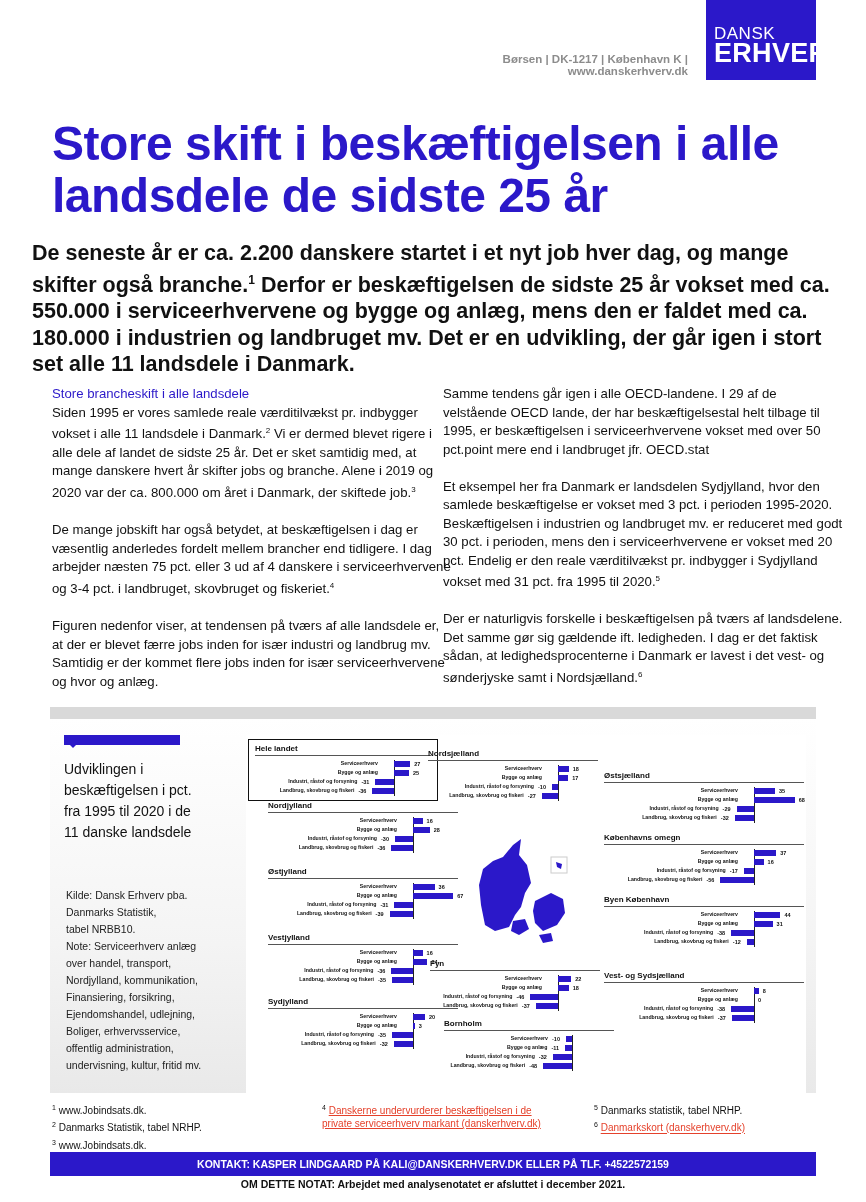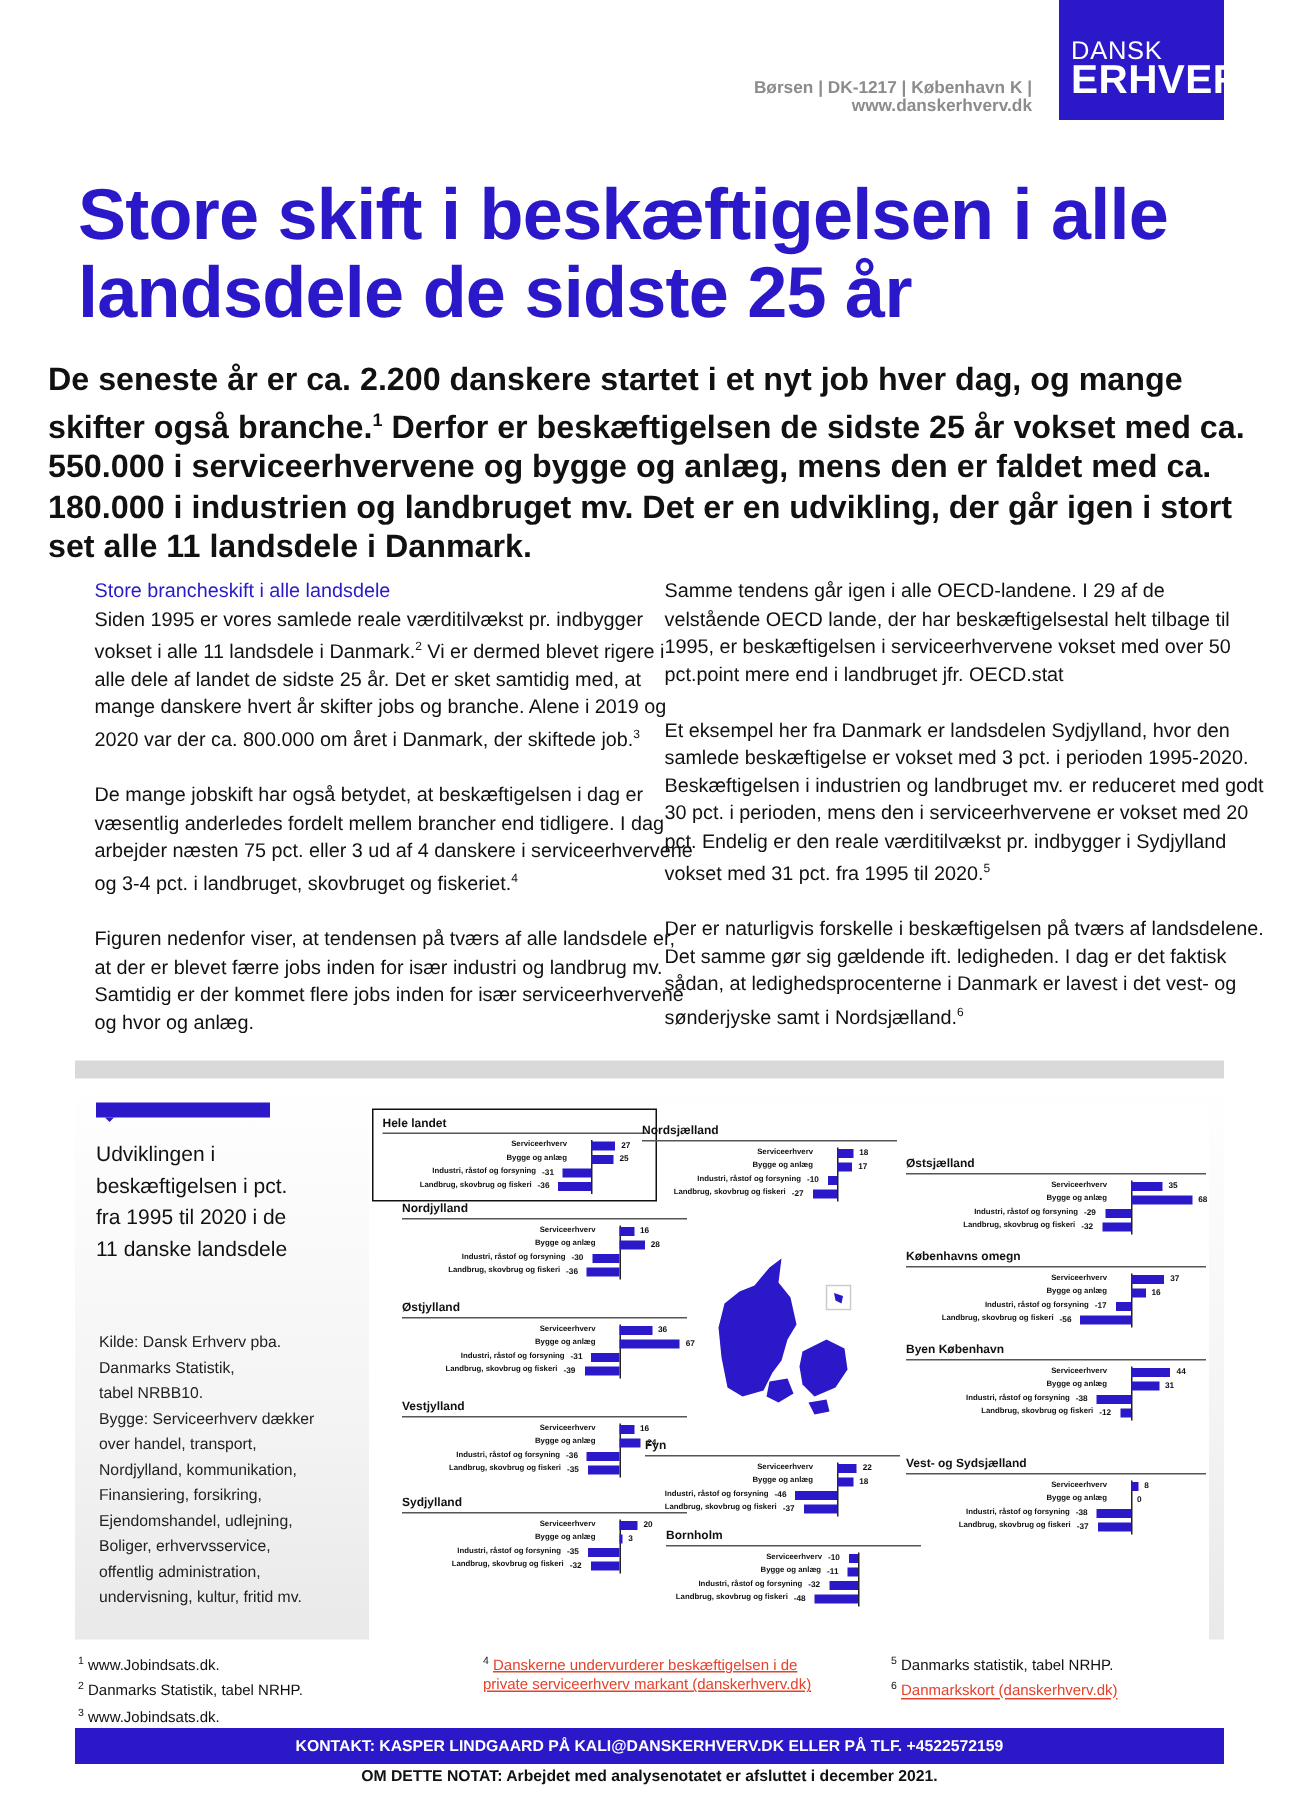--- a/index.html
+++ b/index.html
@@ -9,21 +9,21 @@
   .logo { position: absolute; left: 706px; top: 0; width: 110px; height: 80px; background: #2b18c9; color: #fff; padding: 26px 12px 0 8px; }
   .logo .l1 { font-size: 17px; letter-spacing: 0.5px; line-height: 16px; font-weight: normal; }
   .logo .l2 { font-size: 27px; font-weight: bold; line-height: 22px; letter-spacing: 0.3px; }
   .header-info { position: absolute; left: 400px; top: 53px; width: 288px; text-align: right; font-size: 11.5px; color: #8c8c8c; font-weight: bold; }
 
   .title { position: absolute; left: 52px; top: 118px; width: 790px; font-size: 48px; line-height: 52px; font-weight: bold; color: #2b18c9; letter-spacing: -0.5px; }
   .lead { position: absolute; left: 32px; top: 240px; width: 800px; font-size: 21.5px; line-height: 26.5px; font-weight: bold; color: #111; }
   .lead sup { font-size: 12px; }
 
   .col { position: absolute; top: 385px; width: 400px; font-size: 13.2px; line-height: 18.5px; color: #111; }
-  .col.left { left: 63px; }
+  .col.left { left: 52px; }
   .col.right { left: 443px; }
   .col p { margin-bottom: 18.5px; }
   .col sup { font-size: 8px; }
   .subhead { color: #2b18c9; }
 
   .figure { position: absolute; left: 50px; top: 707px; width: 766px; height: 386px; background: linear-gradient(180deg, #ffffff 0%, #f4f4f4 60%, #e9e9e9 100%); border-top: 12px solid #d9d9d9; }
   .fig-bar { position: absolute; left: 14px; top: 16px; width: 116px; height: 10px; background: #2b18c9; }
   .fig-bar::after { content: ""; position: absolute; left: 6px; top: 10px; border-left: 3px solid transparent; border-right: 3px solid transparent; border-top: 3px solid #2b18c9; }
   .fig-title { position: absolute; left: 14px; top: 40px; width: 140px; font-size: 14px; line-height: 21px; font-weight: normal; color: #111; }
   .fig-note { position: absolute; left: 16px; top: 168px; width: 180px; font-size: 10.5px; line-height: 17px; color: #222; }
@@ -87,21 +87,21 @@
   </p>
 </div>
 
 <div class="figure">
   <div class="fig-bar"></div>
   <div class="fig-title">Udviklingen i beskæftigelsen i pct. fra 1995 til 2020 i de 11 danske landsdele</div>
   <div class="fig-note">
     <div>Kilde: Dansk Erhverv pba.</div>
     <div>Danmarks Statistik,</div>
     <div>tabel NRBB10.</div>
-    <div>Bygge: Serviceerhverv dækker</div>
+    <div>Note: Serviceerhverv anlæg</div>
     <div>over handel, transport,</div>
     <div>Nordjylland, kommunikation,</div>
     <div>Finansiering, forsikring,</div>
     <div>Ejendomshandel, udlejning,</div>
     <div>Boliger, erhvervsservice,</div>
     <div>offentlig administration,</div>
     <div>undervisning, kultur, fritid mv.</div>
   </div>
   <div class="fig-chart">
     <svg class="map" viewBox="0 0 100 120">

